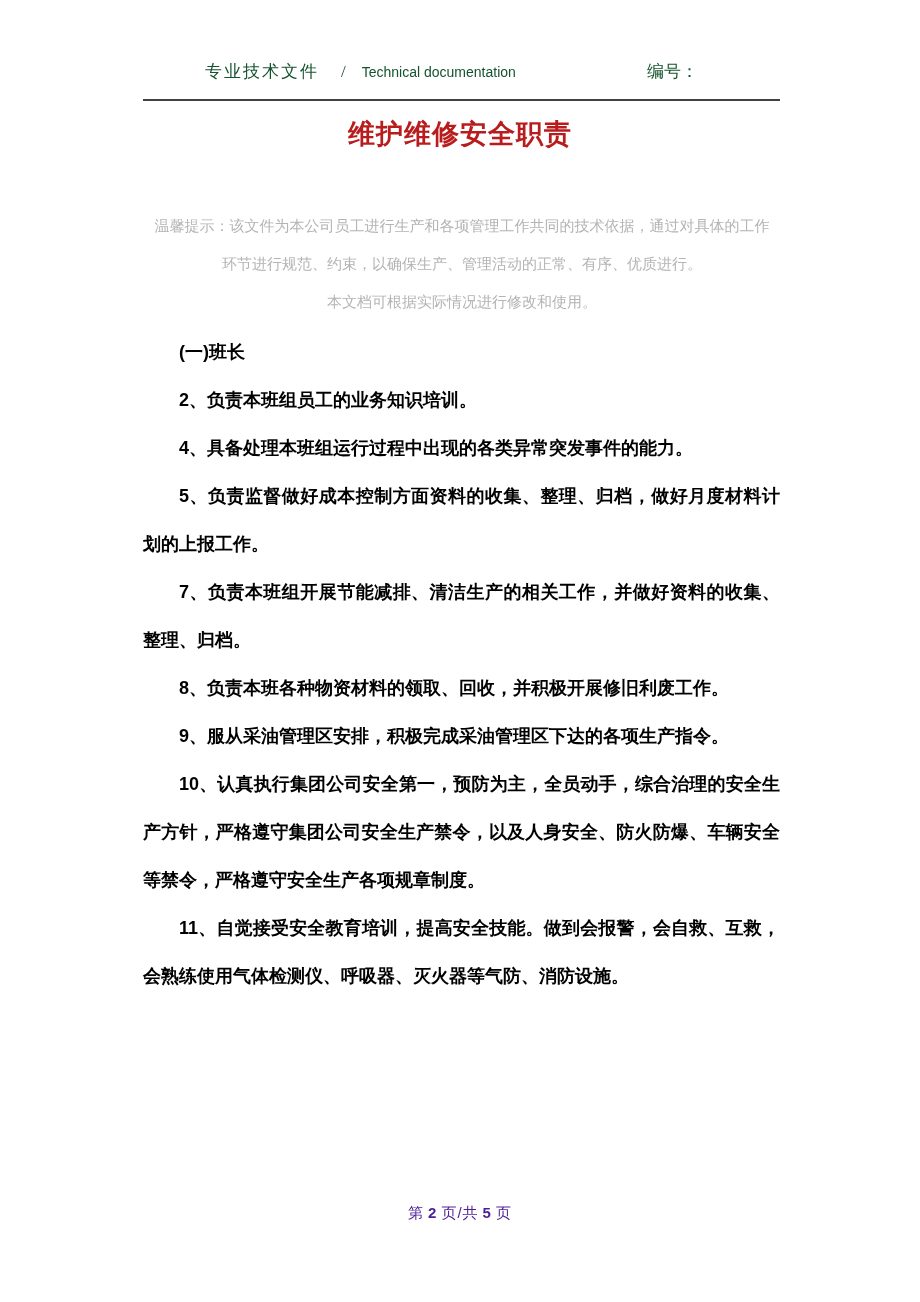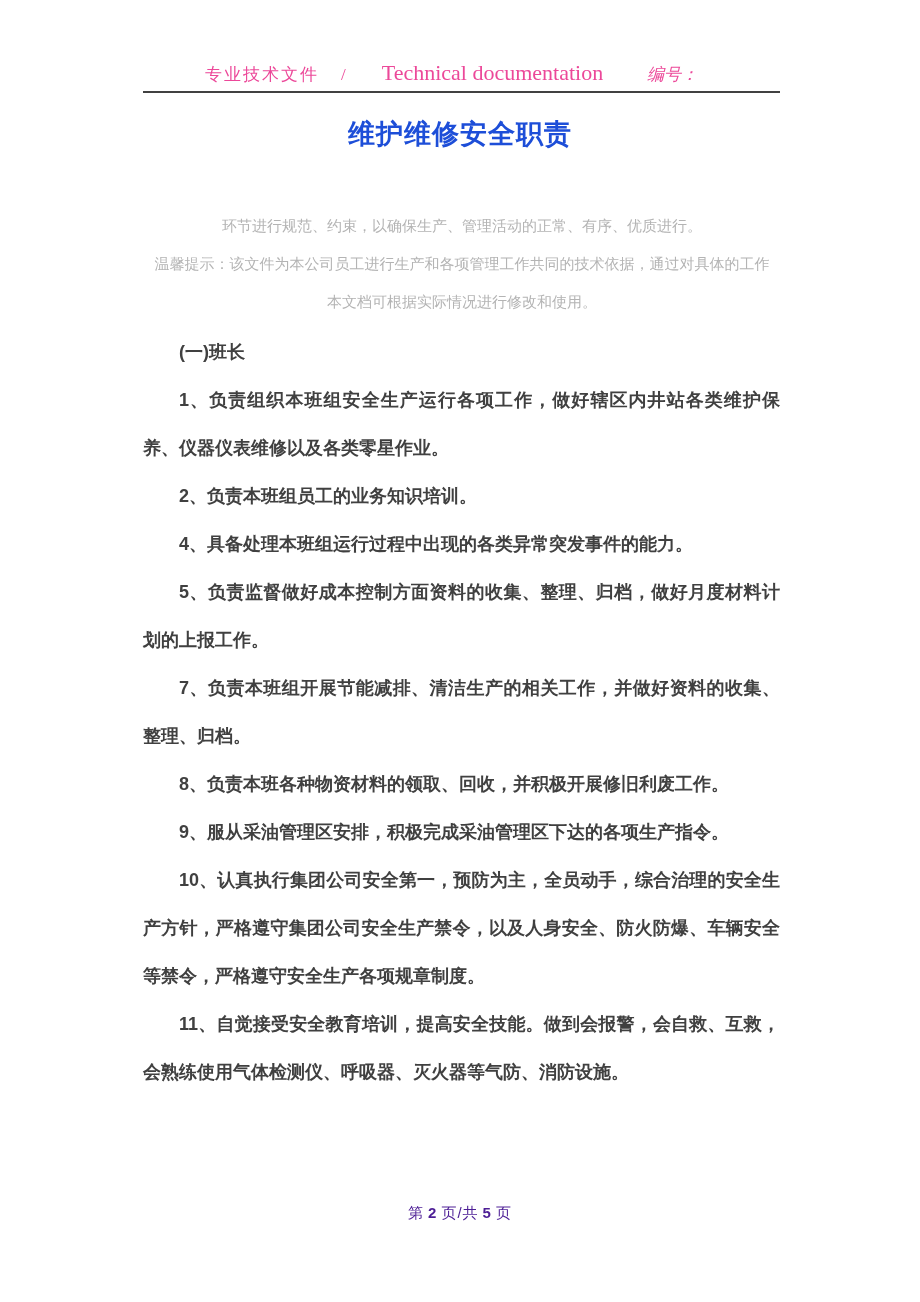--- a/index.html
+++ b/index.html
@@ -15,57 +15,56 @@
     overflow: hidden;
     font-family: "Liberation Sans", "DejaVu Sans", sans-serif;
   }
   
   .header {
     position: absolute;
     left: 143px;
     right: 140px;
     top: 60px;
     border-bottom: 2px solid #414141;
-    padding-bottom: 5px;
+    padding-bottom: 16px;
     display: flex;
     align-items: baseline;
-    color: #ec4899;
+    color: #14532d;
     font-size: 17px;
   }
   .h-cn {
     margin-left: 62px;
     font-family: "Liberation Serif", "DejaVu Serif", serif;
     letter-spacing: 2px;
   }
   .h-sep {
     margin-left: 22px;
     font-family: "Liberation Serif", "DejaVu Serif", serif;
   }
   .h-en {
-    margin-left: 36px;
-    font-family: Liberation Serif, serif;
-    font-size: 22px;
+    margin-left: 16px;
+    font-family: Liberation Sans, sans-serif;
+    font-size: 14px;
   }
   .h-num {
     margin-left: auto;
     margin-right: 82px;
     font-family: "Liberation Serif", "DejaVu Serif", serif;
-    font-style: italic;
   }
   
   .title {
     position: absolute;
     left: 0;
     right: 0;
     top: 116px;
     margin: 0;
     text-align: center;
     font-size: 27px;
     font-weight: 700;
-    color: #1d4ed8;
+    color: #b91c1c;
     letter-spacing: 1px;
   }
   
   .notice {
     position: absolute;
     left: 140px;
     right: 136px;
     top: 207px;
     color: #b4b4b4;
     font-size: 15px;
@@ -74,21 +73,21 @@
     white-space: nowrap;
   }
   
   .body-block {
     position: absolute;
     left: 143px;
     right: 140px;
     top: 328px;
     font-size: 18px;
     font-weight: 700;
-    color: #404040;
+    color: #000000;
     line-height: 48px;
     text-align: justify;
   }
   .body-block p {
     margin: 0;
     text-indent: 36px;
   }
   .section-heading {
     font-weight: 700;
   }
@@ -116,28 +115,27 @@
   <div class="header">
     <span class="h-cn">专业技术文件</span>
     <span class="h-sep">/</span>
     <span class="h-en">Technical documentation</span>
     <span class="h-num">编号：</span>
   </div>
 
   <h1 class="title">维护维修安全职责</h1>
 
   <div class="notice">
+    <div class="notice-line">温馨提示：该文件为本公司员工进行生产和各项管理工作共同的技术依据，通过对具体的工作</div>
     <div class="notice-line">环节进行规范、约束，以确保生产、管理活动的正常、有序、优质进行。</div>
-    <div class="notice-line">温馨提示：该文件为本公司员工进行生产和各项管理工作共同的技术依据，通过对具体的工作</div>
     <div class="notice-line">本文档可根据实际情况进行修改和使用。</div>
   </div>
 
   <div class="body-block">
     <p class="section-heading">(一)班长</p>
-    <p class="item">1、负责组织本班组安全生产运行各项工作，做好辖区内井站各类维护保养、仪器仪表维修以及各类零星作业。</p>
     <p class="item">2、负责本班组员工的业务知识培训。</p>
     <p class="item">4、具备处理本班组运行过程中出现的各类异常突发事件的能力。</p>
     <p class="item">5、负责监督做好成本控制方面资料的收集、整理、归档，做好月度材料计划的上报工作。</p>
     <p class="item">7、负责本班组开展节能减排、清洁生产的相关工作，并做好资料的收集、整理、归档。</p>
     <p class="item">8、负责本班各种物资材料的领取、回收，并积极开展修旧利废工作。</p>
     <p class="item">9、服从采油管理区安排，积极完成采油管理区下达的各项生产指令。</p>
     <p class="item">10、认真执行集团公司安全第一，预防为主，全员动手，综合治理的安全生产方针，严格遵守集团公司安全生产禁令，以及人身安全、防火防爆、车辆安全等禁令，严格遵守安全生产各项规章制度。</p>
     <p class="item">11、自觉接受安全教育培训，提高安全技能。做到会报警，会自救、互救，会熟练使用气体检测仪、呼吸器、灭火器等气防、消防设施。</p>
   </div>
 

